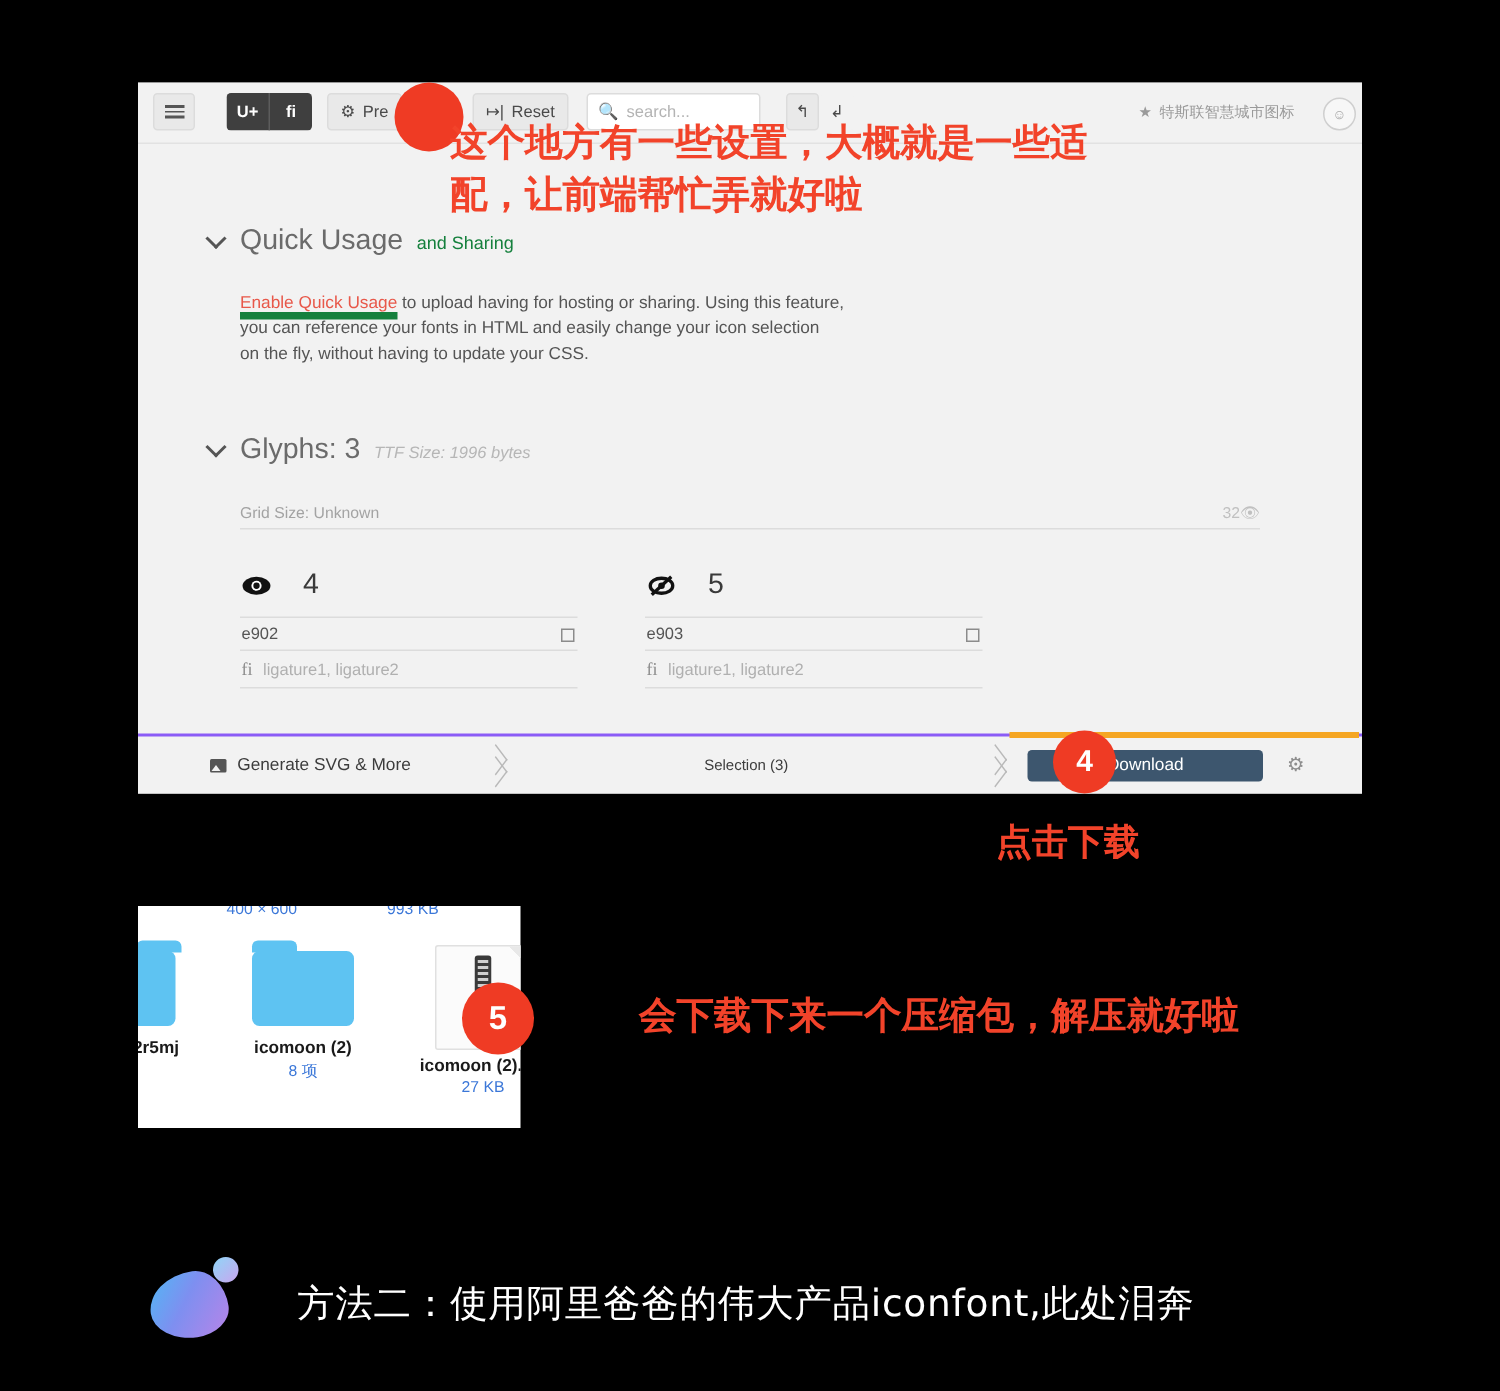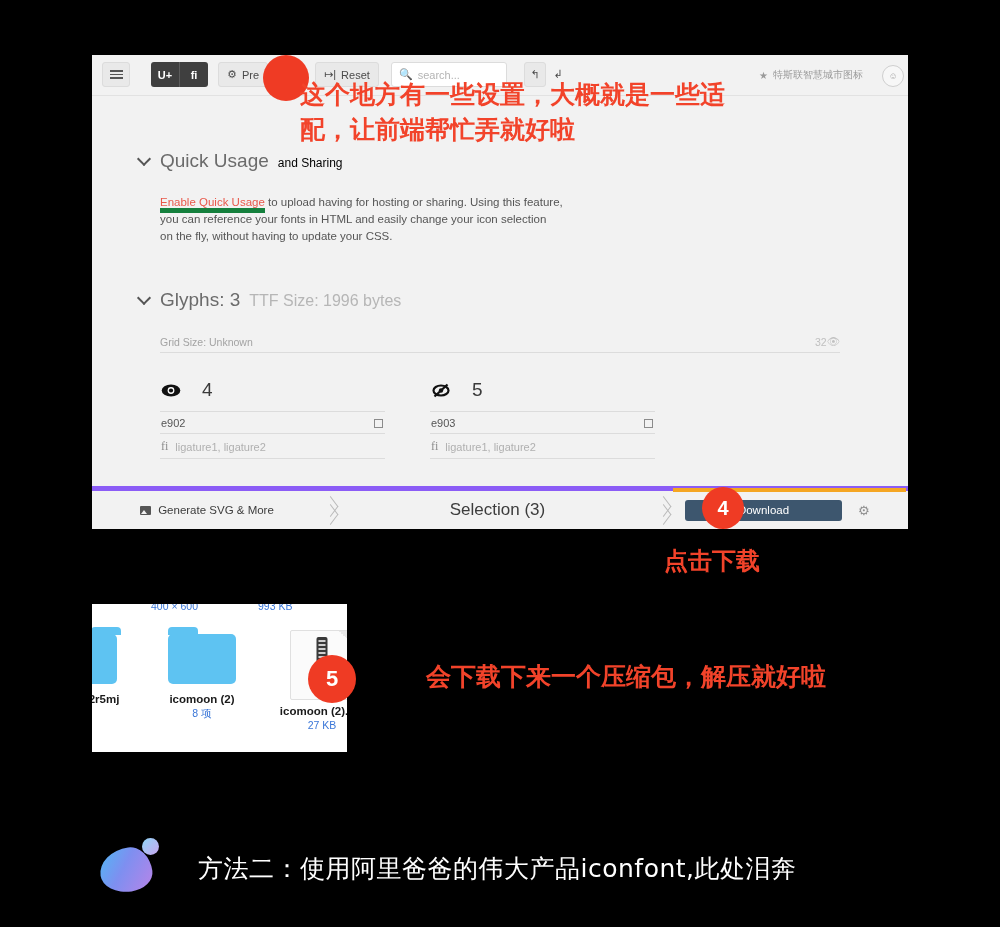--- a/index.html
+++ b/index.html
@@ -64,22 +64,22 @@
   .section-head{display:flex;align-items:baseline;gap:9px;padding-left:68px;position:relative;}
   .chev{
     position:absolute;left:46px;top:3px;width:13px;height:13px;
   }
   .chev:before{
     content:"";position:absolute;left:1px;top:1px;width:8px;height:8px;
     border-right:2px solid #555;border-bottom:2px solid #555;
     transform:rotate(45deg);
   }
   .sec-title{font-size:19px;color:#6b6b6b;font-weight:normal;}
-  .sec-sub{font-size:12px;color:#000000;}
-  .sec-sub2{font-size:16px;color:#b6b6b6;}
+  .sec-sub{font-size:12px;color:#15803d;}
+  .sec-sub2{font-size:11px;color:#b6b6b6;font-style:italic;}
   #quick-usage-head{margin-top:54px;}
   #qu-desc{
     padding-left:68px;margin-top:22px;font-size:11.5px;color:#555;line-height:17px;
   }
   #qu-link{color:#e8584a;border-bottom:5px solid #15803d;}
   #glyphs-head{margin-top:44px;}
   .gridbar{
     margin:24px 68px 0 68px;border-bottom:1px solid #dcdcdc;
     display:flex;align-items:center;justify-content:space-between;
     padding-bottom:4px;font-size:10.5px;color:#a3a3a3;
@@ -102,21 +102,21 @@
   .glyph-lig{
     display:flex;align-items:center;gap:7px;
     border-bottom:1px solid #dcdcdc;font-size:11px;color:#b0b0b0;
     padding:5px 2px 4px 1px;
   }
   .lig-ic{font-family:"Liberation Serif","DejaVu Serif",serif;color:#8d8d8d;font-size:12px;}
   #grid16bar{margin-top:56px;}
   
   #appbar{
     position:absolute;left:0;bottom:0;width:100%;height:38px;
-    background:#f2f2f2;border-top:5px solid #8b5cf6;
+    background:#f2f2f2;border-top:2px solid #8b5cf6;
     display:flex;align-items:center;
   }
   #bar-generate{
     width:230px;display:flex;align-items:center;justify-content:center;gap:7px;
     font-size:11.5px;color:#3c3c3c;height:100%;
   }
   .img-ic{
     width:11px;height:9px;background:#555;position:relative;border-radius:1px;
   }
   .img-ic:after{
@@ -131,21 +131,21 @@
     content:"";position:absolute;left:2px;top:9px;width:12px;height:12px;
     border-top:1px solid #b9b9b9;border-right:1px solid #b9b9b9;
     transform:rotate(45deg) skew(8deg,8deg);
   }
   .arrowsep:after{
     content:"";position:absolute;left:2px;top:17px;width:12px;height:12px;
     border-bottom:1px solid #b9b9b9;border-right:1px solid #b9b9b9;
     transform:rotate(-45deg) skew(-8deg,-8deg);
   }
   #bar-selection{
-    flex:1;text-align:center;font-size:17px;color:#3c3c3c;
+    flex:1;text-align:center;font-size:10px;color:#3c3c3c;
   }
   #bar-download-zone{
     width:235px;height:100%;position:relative;display:flex;align-items:center;
   }
   #orange-bar{
     position:absolute;left:0;top:-3px;width:233px;height:4px;background:#f5a623;
   }
   #download-btn{
     margin-left:12px;width:157px;height:21px;background:#3d566e;border-radius:3px;
     color:#fff;font-size:11.5px;display:flex;align-items:center;justify-content:center;

